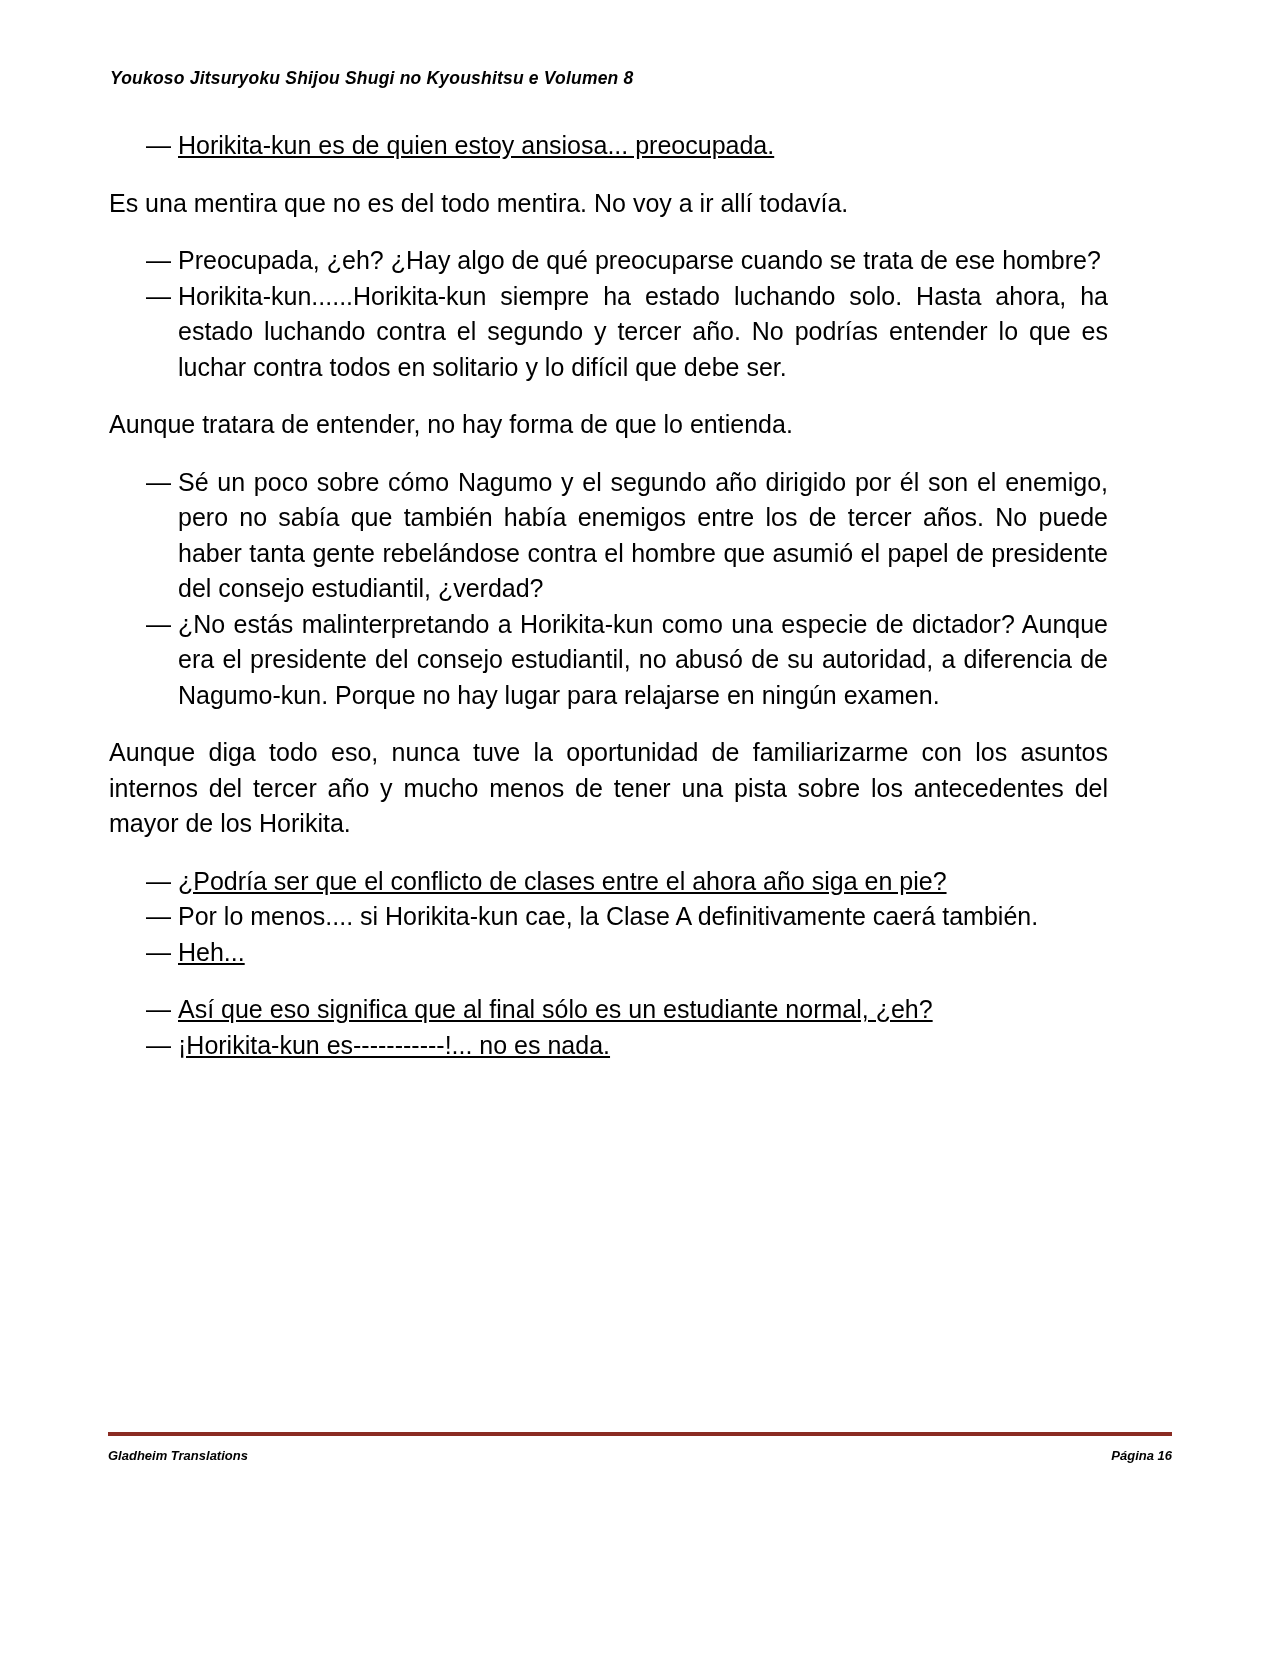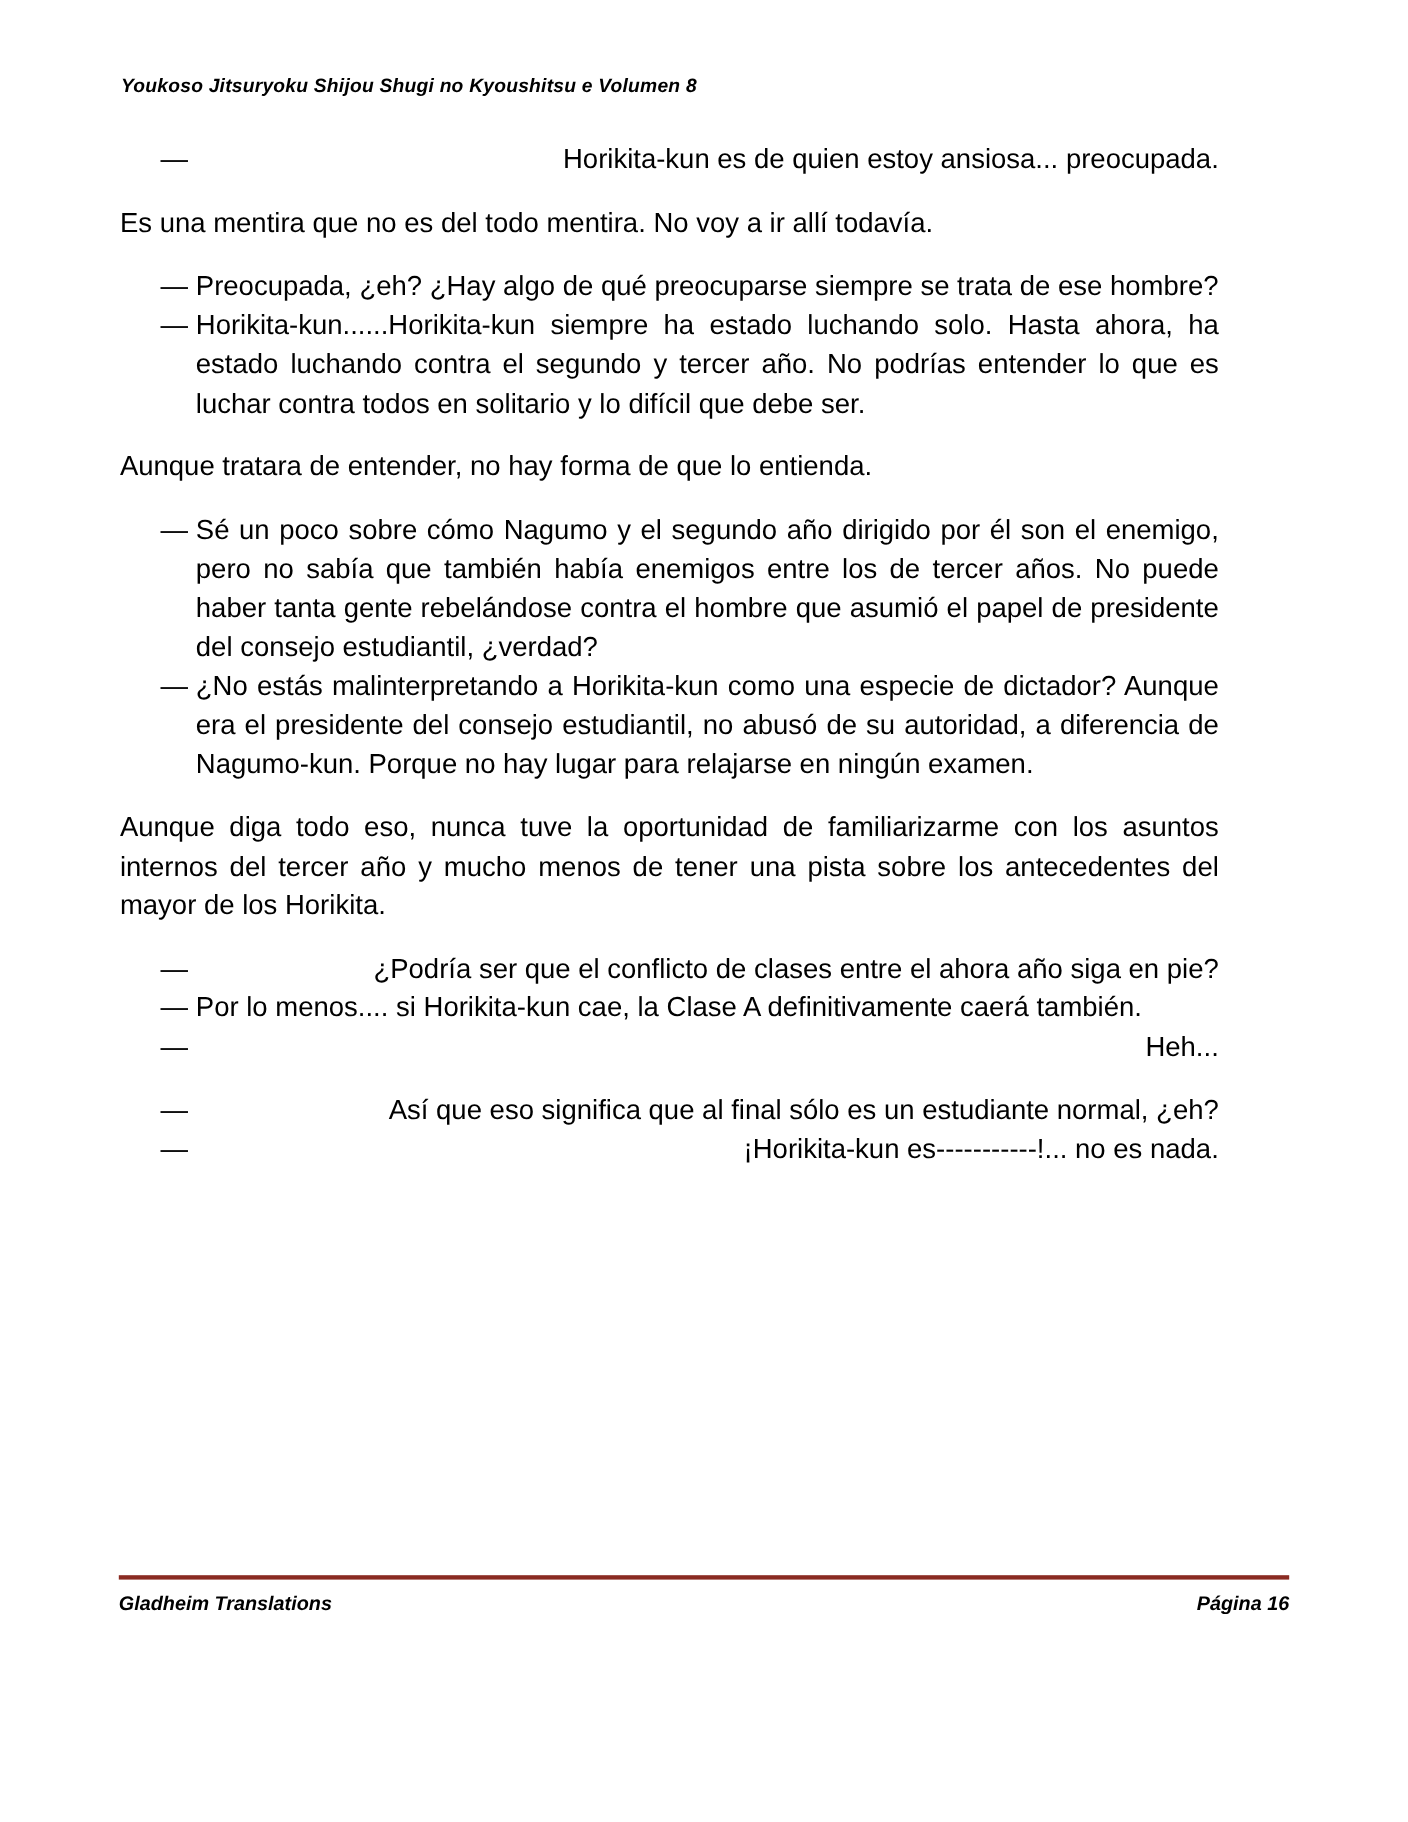--- a/index.html
+++ b/index.html
@@ -67,41 +67,42 @@
     flex: 0 0 auto;
     width: 32px;
     text-align: left;
   }
   .dlg-text {
     flex: 1 1 auto;
     text-align: justify;
     text-justify: inter-word;
   }
   .dlg-text.nojust {
-    text-align: right;
+    text-align: left;
+    text-decoration: underline;
   }
   .footer-rule {
     position: absolute;
     left: 108px;
     top: 1432px;
     width: 1064px;
     height: 4px;
     background: #8a2b22;
   }
   .footer {
     position: absolute;
     left: 108px;
     top: 1448px;
     width: 1064px;
     display: flex;
     justify-content: space-between;
     align-items: baseline;
     font-style: italic;
     font-weight: bold;
-    font-size: 18px;
+    font-size: 13px;
     color: #000;
   }
 </style>
 </head>
 <body>
 
 <div class="page">
 
   <div class="header">Youkoso Jitsuryoku Shijou Shugi no Kyoushitsu e Volumen 8</div>
 
@@ -112,21 +113,21 @@
         <span class="dash">—</span>
         <span class="dlg-text nojust">Horikita-kun es de quien estoy ansiosa... preocupada.</span>
       </div>
     </div>
 
     <p class="para">Es una mentira que no es del todo mentira. No voy a ir allí todavía.</p>
 
     <div class="dlg-group">
       <div class="dlg">
         <span class="dash">—</span>
-        <span class="dlg-text">Preocupada, ¿eh? ¿Hay algo de qué preocuparse siempre se trata de ese hombre?</span>
+        <span class="dlg-text">Preocupada, ¿eh? ¿Hay algo de qué preocuparse cuando se trata de ese hombre?</span>
       </div>
       <div class="dlg">
         <span class="dash">—</span>
         <span class="dlg-text">Horikita-kun......Horikita-kun siempre ha estado luchando solo. Hasta ahora, ha estado luchando contra el segundo y tercer año. No podrías entender lo que es luchar contra todos en solitario y lo difícil que debe ser.</span>
       </div>
     </div>
 
     <p class="para">Aunque tratara de entender, no hay forma de que lo entienda.</p>
 
     <div class="dlg-group">

